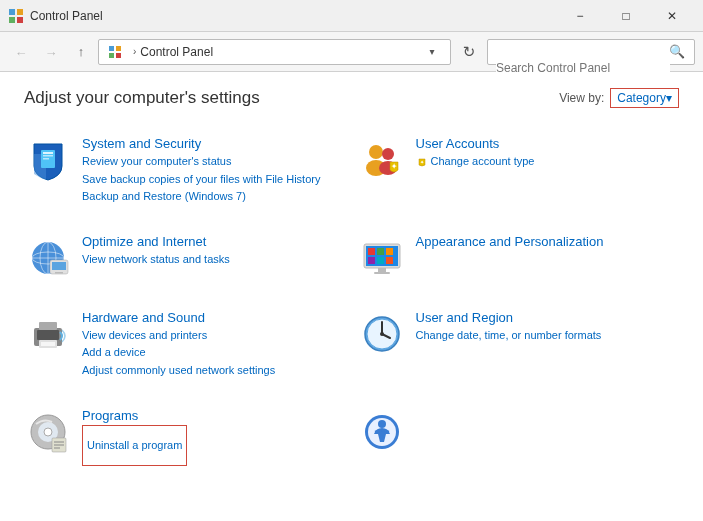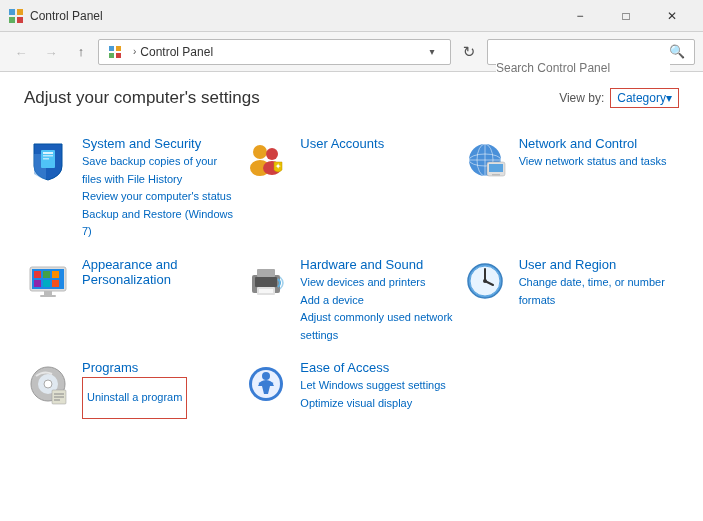--- a/index.html
+++ b/index.html
@@ -175,22 +175,22 @@
       font-size: 12px;
       cursor: pointer;
       display: flex;
       align-items: center;
       background: #fff;
     }
 
     
     .categories {
       display: grid;
-      grid-template-columns: 1fr 1fr 1fr;
-      gap: 0;
+      grid-template-columns: 1fr 1fr;
+      gap: 12px;
     }
     .category-item {
       display: flex;
       align-items: flex-start;
       padding: 8px 8px 8px 0;
       gap: 10px;
     }
     .cat-icon {
       width: 48px;
       height: 48px;
@@ -297,61 +297,68 @@
           <path d="M8 16 L20 16 L20 42 Q14 40 8 36 Z" fill="#4a90d9" opacity="0.5"></path>
 
           <rect x="15" y="12" width="14" height="18" rx="1" fill="#4fc3f7"></rect>
           <rect x="17" y="14" width="10" height="2" fill="#fff" opacity="0.8"></rect>
           <rect x="17" y="17" width="10" height="1.5" fill="#fff" opacity="0.6"></rect>
           <rect x="17" y="20" width="6" height="1.5" fill="#fff" opacity="0.6"></rect>
         </svg>
       </div>
       <div class="cat-content">
         <a class="cat-title">System and Security</a>
+        <a class="cat-link">Review your computer's status</a>
         <a class="cat-link">Save backup copies of your files with File History</a>
-        <a class="cat-link">Review your computer's status</a>
         <a class="cat-link">Backup and Restore (Windows 7)</a>
       </div>
     </div>
 
     <div class="category-item">
       <div class="cat-icon">
         <svg width="44" height="44" viewBox="0 0 44 44">
 
           <circle cx="16" cy="14" r="7" fill="#e8a020"></circle>
           <ellipse cx="16" cy="30" rx="10" ry="8" fill="#e8a020"></ellipse>
           <circle cx="28" cy="16" r="6" fill="#d04040"></circle>
           <ellipse cx="28" cy="30" rx="9" ry="7" fill="#d04040"></ellipse>
 
           <path d="M30 24 L38 24 L38 32 Q34 36 30 32 Z" fill="#e8c000" stroke="#c09000" stroke-width="0.5"></path>
           <text x="34" y="31" font-size="8" text-anchor="middle" fill="#fff">✦</text>
         </svg>
       </div>
       <div class="cat-content">
         <a class="cat-title">User Accounts</a>
+        <a class="cat-link" style="display:flex;align-items:center;gap:3px;">
+          <svg width="12" height="12" viewBox="0 0 12 12">
+            <path d="M3 3 L9 3 L9 9 Q6 11 3 9 Z" fill="#e8c000" stroke="#c09000" stroke-width="0.5"></path>
+            <text x="6" y="8" font-size="5" text-anchor="middle" fill="#fff">✦</text>
+          </svg>
+          <span>Change account type</span>
+        </a>
       </div>
     </div>
 
     <div class="category-item">
       <div class="cat-icon">
         <svg width="44" height="44" viewBox="0 0 44 44">
 
           <circle cx="22" cy="22" r="16" fill="#4a90d9"></circle>
           <ellipse cx="22" cy="22" rx="8" ry="16" fill="none" stroke="#fff" stroke-width="1" opacity="0.5"></ellipse>
           <ellipse cx="22" cy="22" rx="16" ry="6" fill="none" stroke="#fff" stroke-width="1" opacity="0.5"></ellipse>
           <line x1="6" y1="22" x2="38" y2="22" stroke="#fff" stroke-width="1" opacity="0.5"></line>
           <line x1="22" y1="6" x2="22" y2="38" stroke="#fff" stroke-width="1" opacity="0.5"></line>
 
           <rect x="24" y="24" width="18" height="14" rx="2" fill="#e0e0e0" stroke="#aaa" stroke-width="0.5"></rect>
           <rect x="26" y="26" width="14" height="8" fill="#5ba4e0"></rect>
           <rect x="29" y="36" width="8" height="1.5" fill="#bbb"></rect>
         </svg>
       </div>
       <div class="cat-content">
-        <a class="cat-title">Network and Control</a>
+        <a class="cat-title">Optimize and Internet</a>
         <a class="cat-link">View network status and tasks</a>
       </div>
     </div>
 
     <div class="category-item">
       <div class="cat-icon">
         <svg width="44" height="44" viewBox="0 0 44 44">
 
           <rect x="4" y="8" width="36" height="24" rx="2" fill="#ddd" stroke="#bbb" stroke-width="1"></rect>
           <rect x="6" y="10" width="32" height="20" fill="#1e88e5"></rect>
@@ -444,21 +451,16 @@
           <circle cx="22" cy="22" r="17" fill="#3a7dd4"></circle>
           <circle cx="22" cy="22" r="14" fill="#e8f0ff"></circle>
 
           <circle cx="22" cy="14" r="4" fill="#3a7dd4"></circle>
           <path d="M14 24 Q16 18 22 18 Q28 18 30 24 L26 24 L24 32 L20 32 L18 24 Z" fill="#3a7dd4"></path>
 
           <line x1="15" y1="22" x2="22" y2="20" stroke="#3a7dd4" stroke-width="2.5"></line>
           <line x1="29" y1="22" x2="22" y2="20" stroke="#3a7dd4" stroke-width="2.5"></line>
         </svg>
       </div>
-      <div class="cat-content">
-        <a class="cat-title">Ease of Access</a>
-        <a class="cat-link">Let Windows suggest settings</a>
-        <a class="cat-link">Optimize visual display</a>
-      </div>
     </div>
 
   </div>
 </div>
 
 </body></html>

